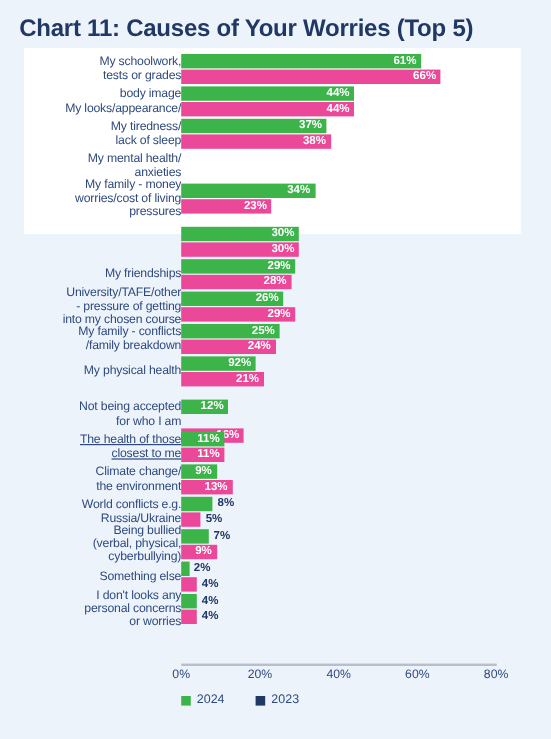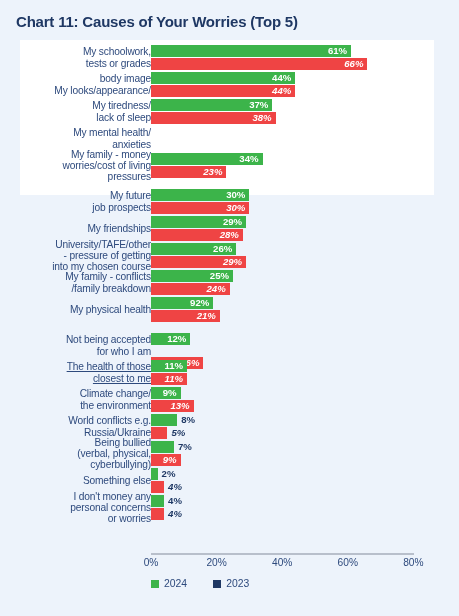--- a/index.html
+++ b/index.html
@@ -11,21 +11,21 @@
     overflow: hidden;
   }
   #root {
     position: relative;
     width: 459px; height: 616px;
     background: #edf3fb;
   }
   #chart-title {
     position: absolute;
     left: 16px; top: 13px;
-    font-size: 15px;
+    font-size: 20px;
     font-weight: bold;
     color: #1f3864;
     letter-spacing: -0.2px;
     white-space: nowrap;
   }
   
   #top5-panel {
     position: absolute;
     left: 20px; top: 40px;
     width: 414px; height: 155px;
@@ -56,21 +56,21 @@
     position: absolute;
     left: 151px;
     top: 0;
   }
   .bar {
     position: relative;
     height: 12px;
     display: block;
   }
   .bar.green { background: #3cb44a; }
-  .bar.navy  { background: #ef4444; font-style: italic; }
+  .bar.navy  { background: #ec4899; }
   .bar + .bar { margin-top: 1px; }
   .bar .val {
     position: absolute;
     right: 4px;
     top: 0;
     height: 12px;
     line-height: 12px;
     font-size: 9.6px;
     font-weight: bold;
     color: #ffffff;
@@ -181,24 +181,20 @@
         <div class="bars">
           <div class="bar green" style="width: 111.52px;">
             <span class="val">34%</span>
           </div>
           <div class="bar navy" style="width: 75.44px;">
             <span class="val">23%</span>
           </div>
         </div>
       </div>
       <div class="row" style="top: 149px; height: 25px;">
-        <div class="cat-label" style="top: 1.3px;">
-          <div>My future</div>
-          <div>job prospects</div>
-        </div>
         <div class="bars">
           <div class="bar green" style="width: 98.4px;">
             <span class="val">30%</span>
           </div>
           <div class="bar navy" style="width: 98.4px;">
             <span class="val">30%</span>
           </div>
         </div>
       </div>
       <div class="row" style="top: 176px; height: 25px;">
@@ -335,21 +331,21 @@
           <div class="bar green outside" style="width: 6.56px;">
             <span class="val">2%</span>
           </div>
           <div class="bar navy outside" style="width: 13.12px;">
             <span class="val">4%</span>
           </div>
         </div>
       </div>
       <div class="row" style="top: 455px; height: 25px;">
         <div class="cat-label" style="top: -4.3px;">
-          <div>I don't money any</div>
+          <div>I don't looks any</div>
           <div>personal concerns</div>
           <div>or worries</div>
         </div>
         <div class="bars">
           <div class="bar green outside" style="width: 13.12px;">
             <span class="val">4%</span>
           </div>
           <div class="bar navy outside" style="width: 13.12px;">
             <span class="val">4%</span>
           </div>

